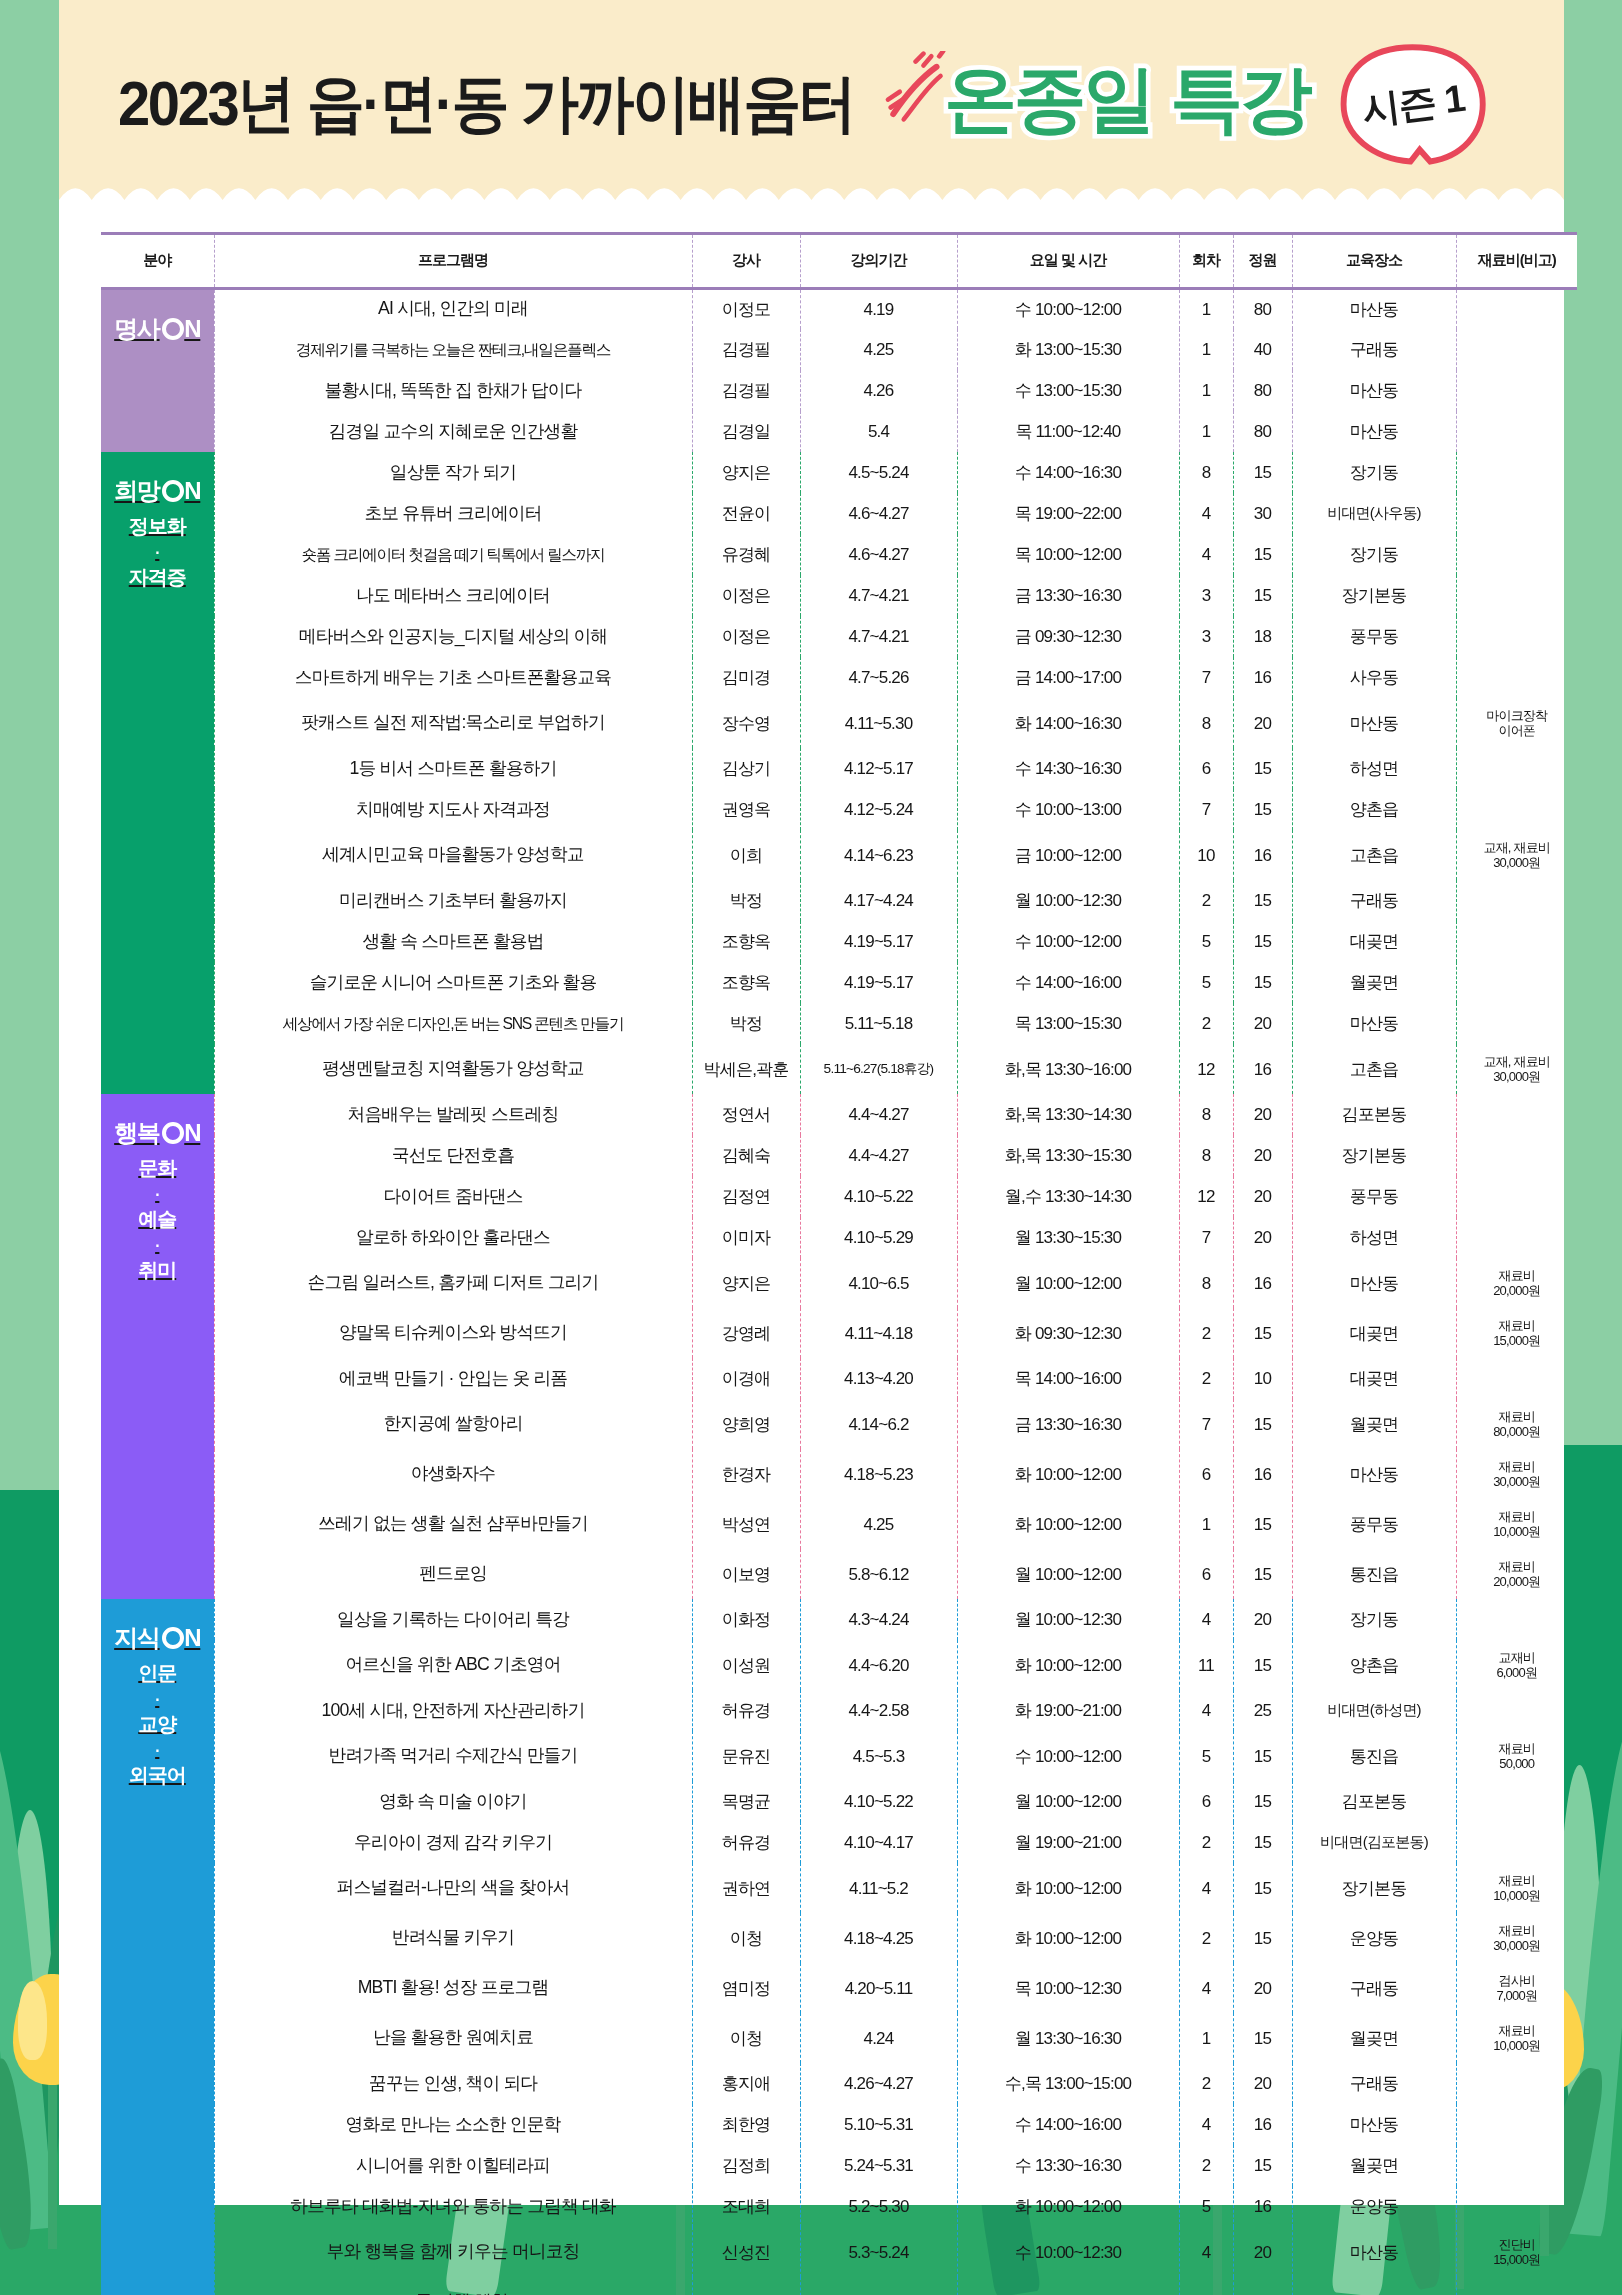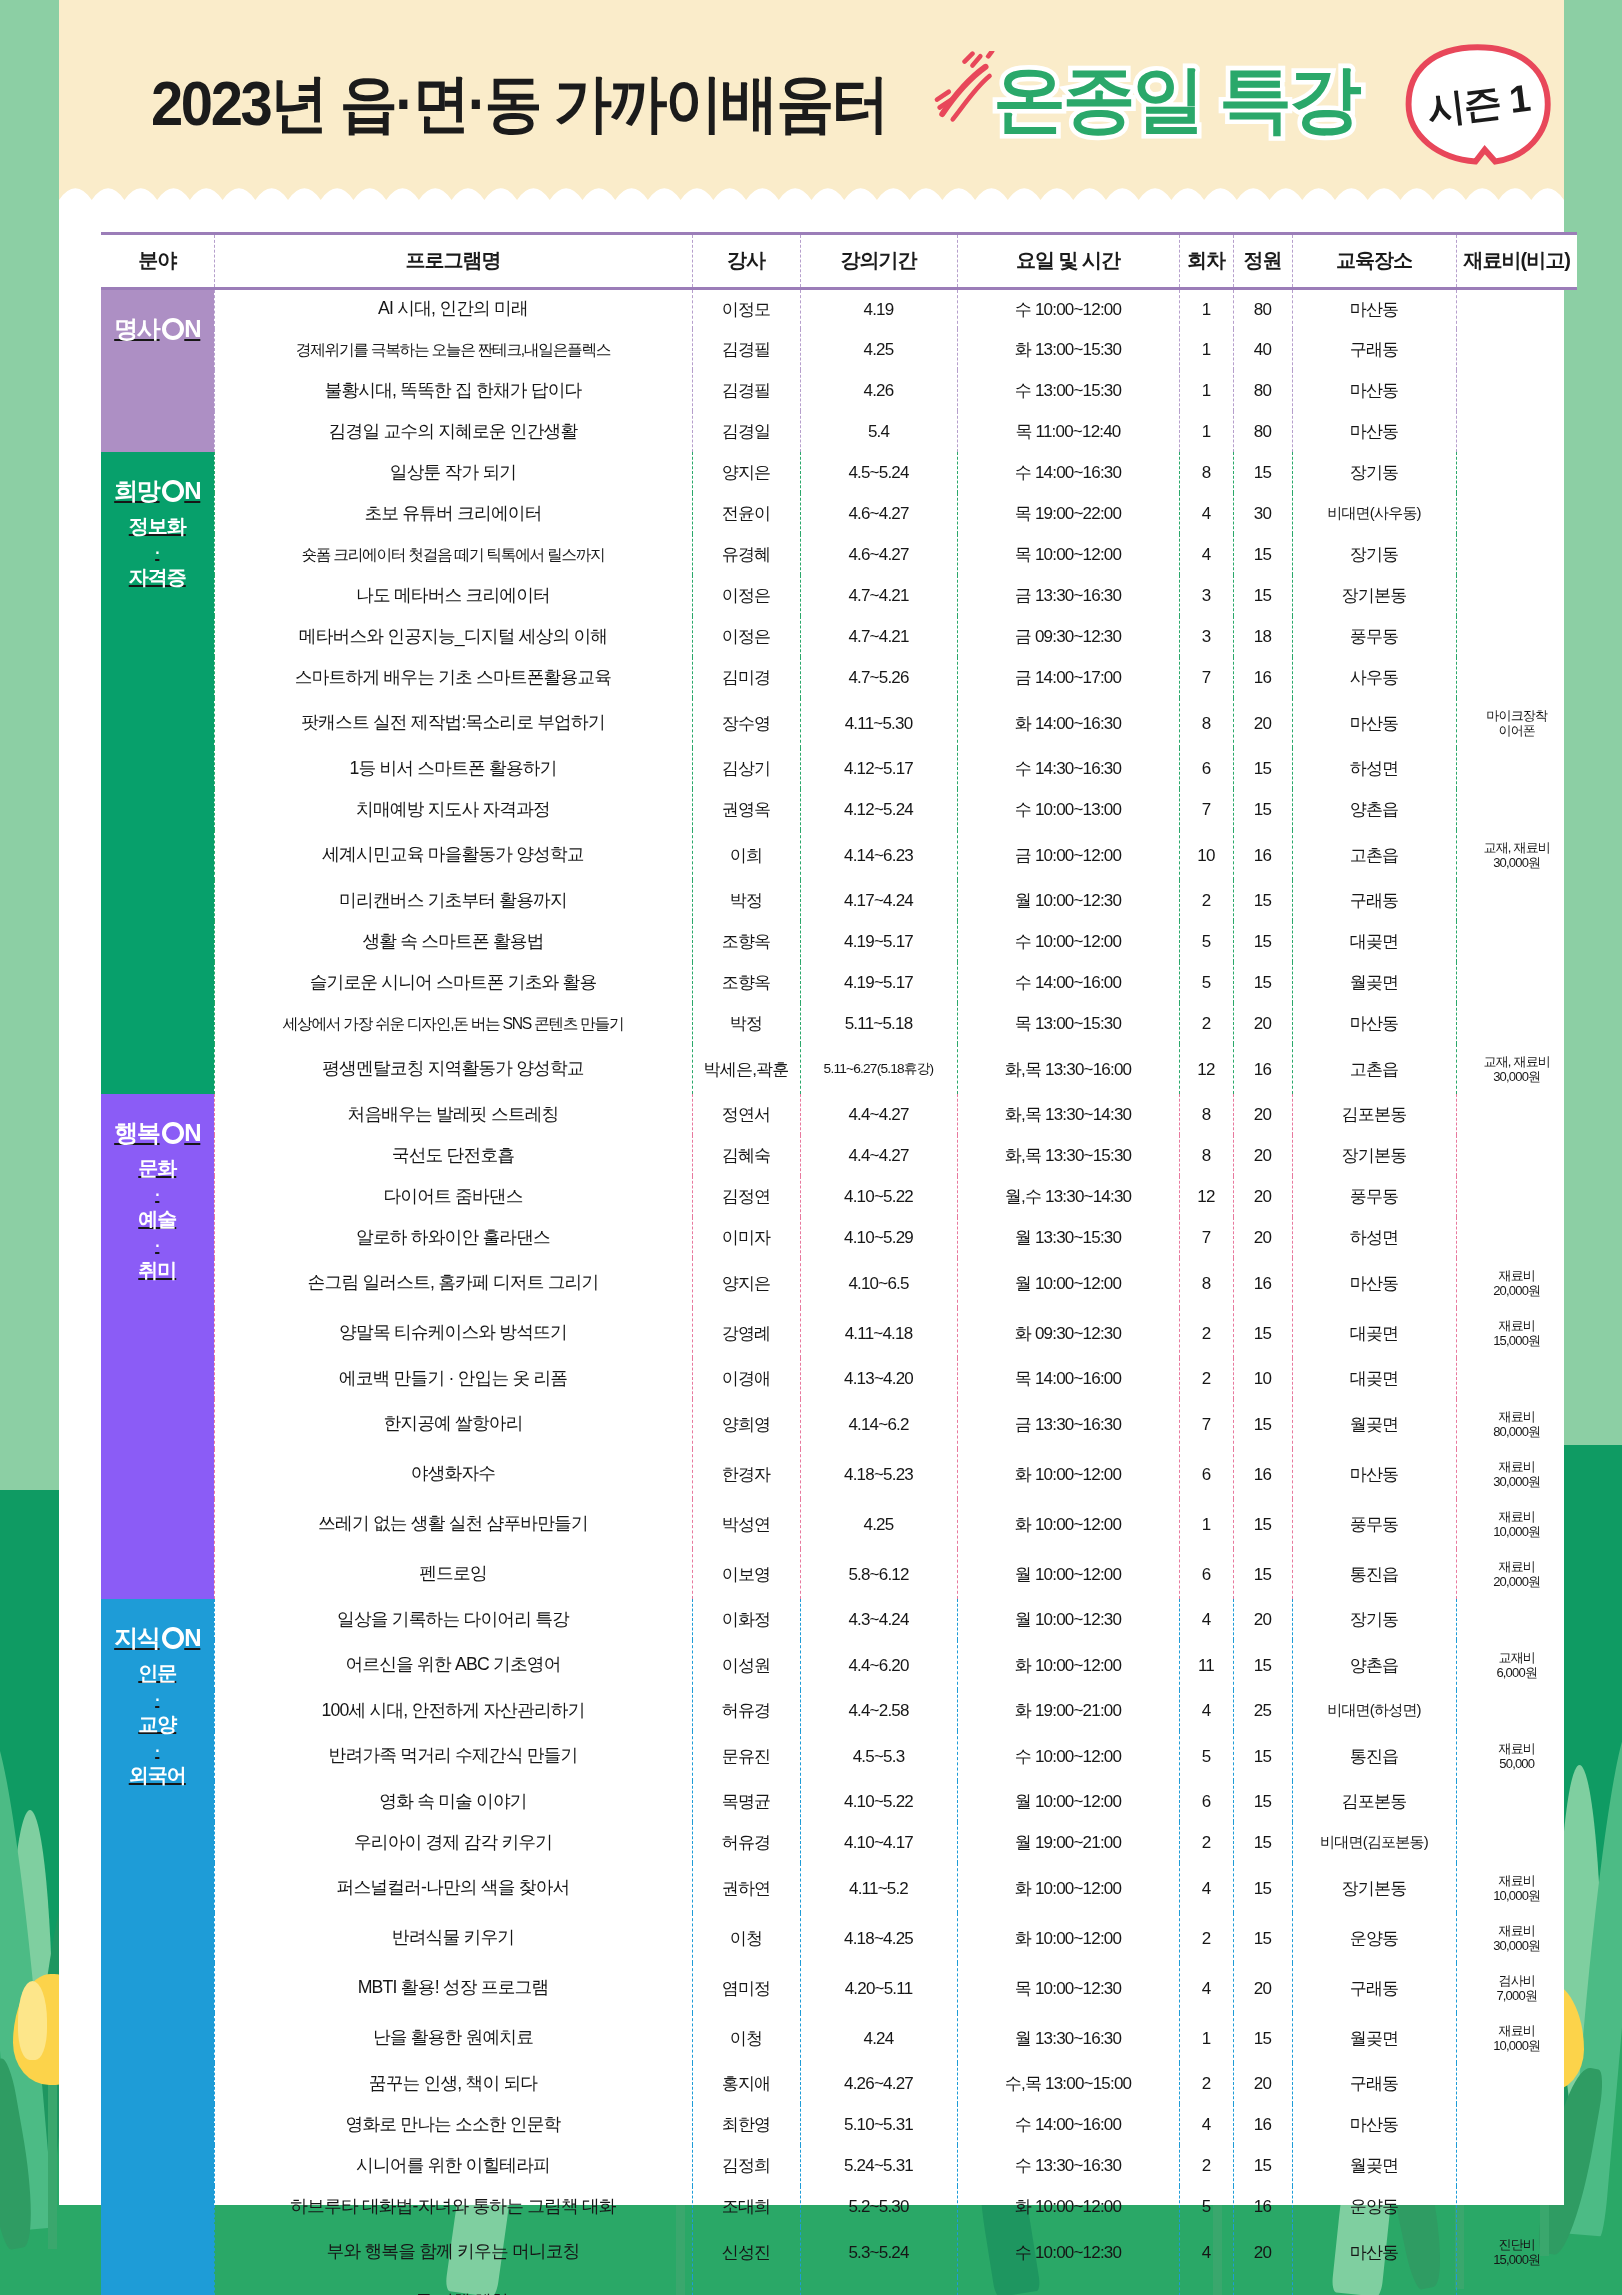--- a/index.html
+++ b/index.html
@@ -110,22 +110,22 @@
     left: 0; bottom: -0.7px;
     width: 100%;
     height: 22px;
     z-index: 2;
   }
   .header-inner {
     position: relative;
     height: 100%;
     display: flex;
     align-items: center;
-    padding-left: 92px;
-    gap: 22px;
+    padding-left: 59px;
+    gap: 6px;
   }
   .title-main {
     font-size: 63px;
     font-weight: 800;
     color: #1b1b1b;
     letter-spacing: -2.6px;
     white-space: nowrap;
     transform: scaleX(0.92);
     transform-origin: left center;
   }
@@ -185,21 +185,21 @@
   table.schedule col.c-per   { width: 157px; }
   table.schedule col.c-time  { width: 222px; }
   table.schedule col.c-cnt   { width: 54px; }
   table.schedule col.c-cap   { width: 59px; }
   table.schedule col.c-place { width: 164px; }
   table.schedule col.c-fee   { width: 121px; }
 
   
   thead th {
     height: 55px;
-    font-size: 20px;
+    font-size: 15px;
     font-weight: 700;
     color: #1b1b1b;
     background: #ffffff;
     border-right: 1.3px dashed #b69fcc;
     letter-spacing: -1px;
     white-space: nowrap;
   }
   thead th:last-child { border-right: none; }
   thead tr {
     border-top: 3.3px solid #9b7db8;

